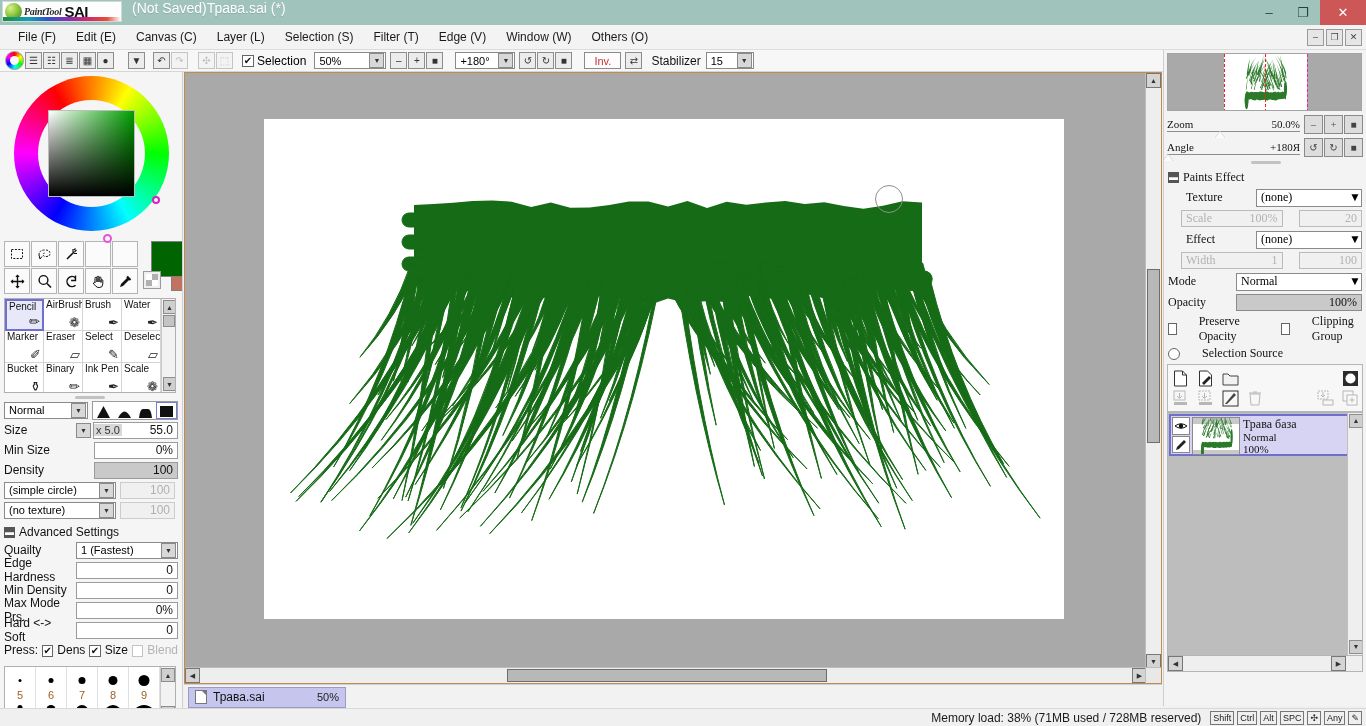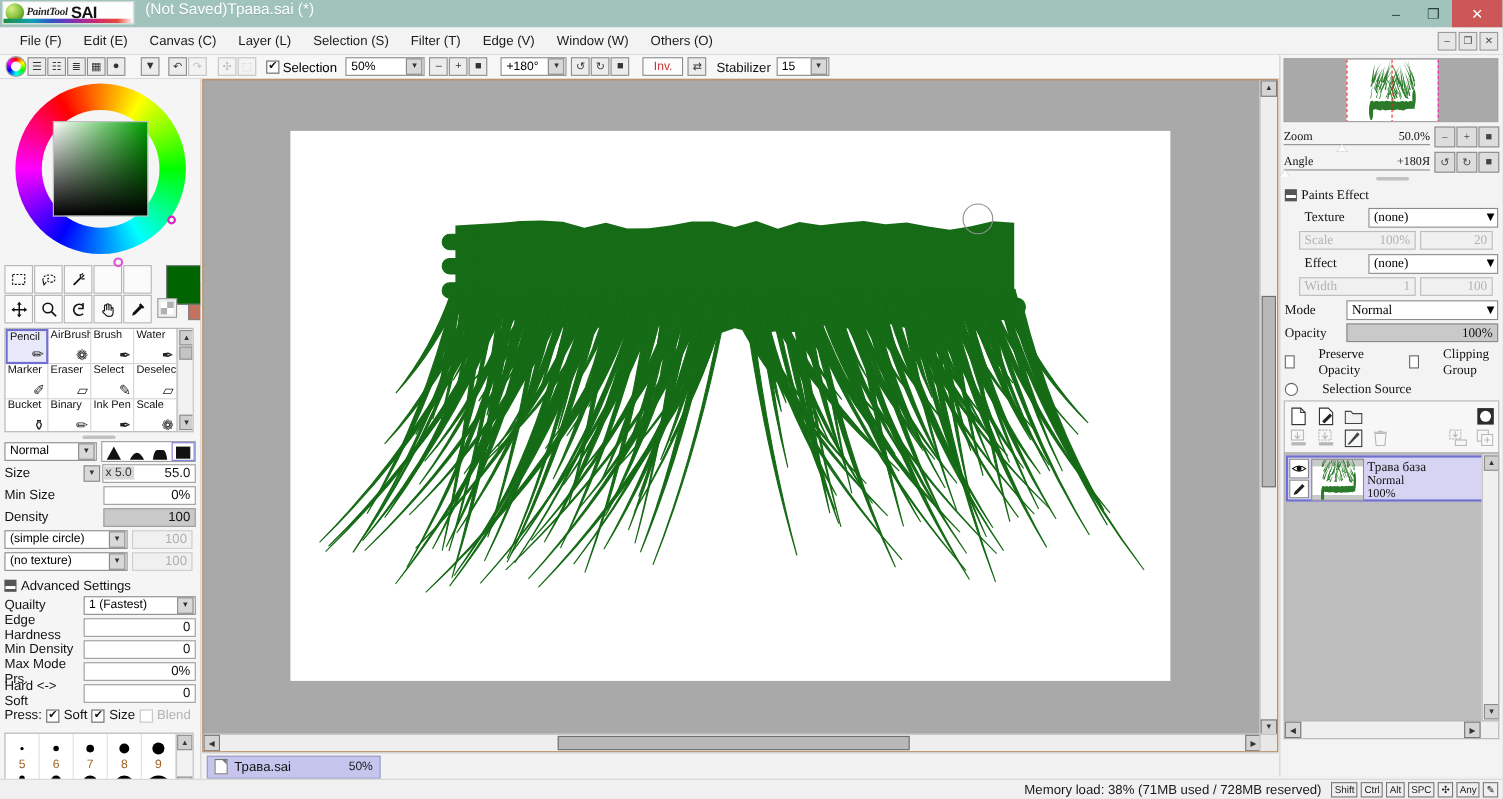--- a/index.html
+++ b/index.html
@@ -281,21 +281,21 @@
   .nav-row { display:flex; align-items:center; padding:0 3px; height:21px; }
   .nav-slider-col { width:133px; }
   .nav-sl-top { display:flex; justify-content:space-between; font-size:11px; color:#111; line-height:12px; }
   .nav-track { height:1px; background:#8d8d8d; margin-top:1px; position:relative; }
   .nav-knob { position:absolute; top:0px; width:0;height:0;
     border-left:5px solid transparent;border-right:5px solid transparent;border-bottom:7px solid #fbfbfb;
     filter: drop-shadow(0 0 0.5px #666); }
   .nav-btns { display:flex; gap:1px; margin-left:auto; }
   .nav-btn { width:19px;height:19px;border:1px solid #8a8a8a;background:#ddd;
     display:flex;align-items:center;justify-content:center;font-size:10px;color:#444;cursor:pointer;}
-  .pe-row { display:flex; align-items:center; padding:1px 4px; height:21px; gap:4px; }
+  .pe-row { display:flex; align-items:center; padding:1px 4px; height:21px; gap:16px; }
   .pe-label { font-size:12px; color:#111; }
   .pe-label.ind { margin-left:18px; }
   .pe-combo { height:18px; border:1px solid #8a8a8a; background:#fff; font-size:12px;
     display:flex; align-items:center; padding-left:4px; justify-content:space-between; cursor:pointer;}
   .pe-field { height:17px; border:1px solid #bbb; background:#f0f0f0; color:#b2b2b2; font-size:12px;
     display:flex; align-items:center; justify-content:space-between; padding:0 4px;}
   .pe-opacity { flex:1; height:17px; border:1px solid #8a8a8a; background:#c9c9c9;
     display:flex; align-items:center; justify-content:flex-end; padding-right:4px; font-size:12px; color:#111;}
   .cb-row { display:flex; align-items:center; gap:22px; padding:1px 4px; font-size:12px; color:#111; }
   .radio { width:12px;height:12px;border:1px solid #666;border-radius:50%;background:#fff;}
@@ -651,21 +651,21 @@
       </div>
       <div class="bp-row">
         <div class="bp-label">Hard &lt;-&gt; Soft</div>
         <div class="bp-field">0</div>
       </div>
     </div>
 
     <div class="press-row">
       <span>Press:</span>
       <span class="chkbox">✔</span>
-      <span>Soft</span>
+      <span>Dens</span>
       <span class="chkbox">✔</span>
       <span>Size</span>
       <span class="chkbox" style="border-color:#c4c4c4;"></span>
       <span class="dim">Blend</span>
     </div>
 
     <div class="size-strip">
       <div class="ss-cell">
         <span class="ss-dot" style="width:3px;height:3px;top:12px;"></span>
         <span class="ss-num">5</span>

